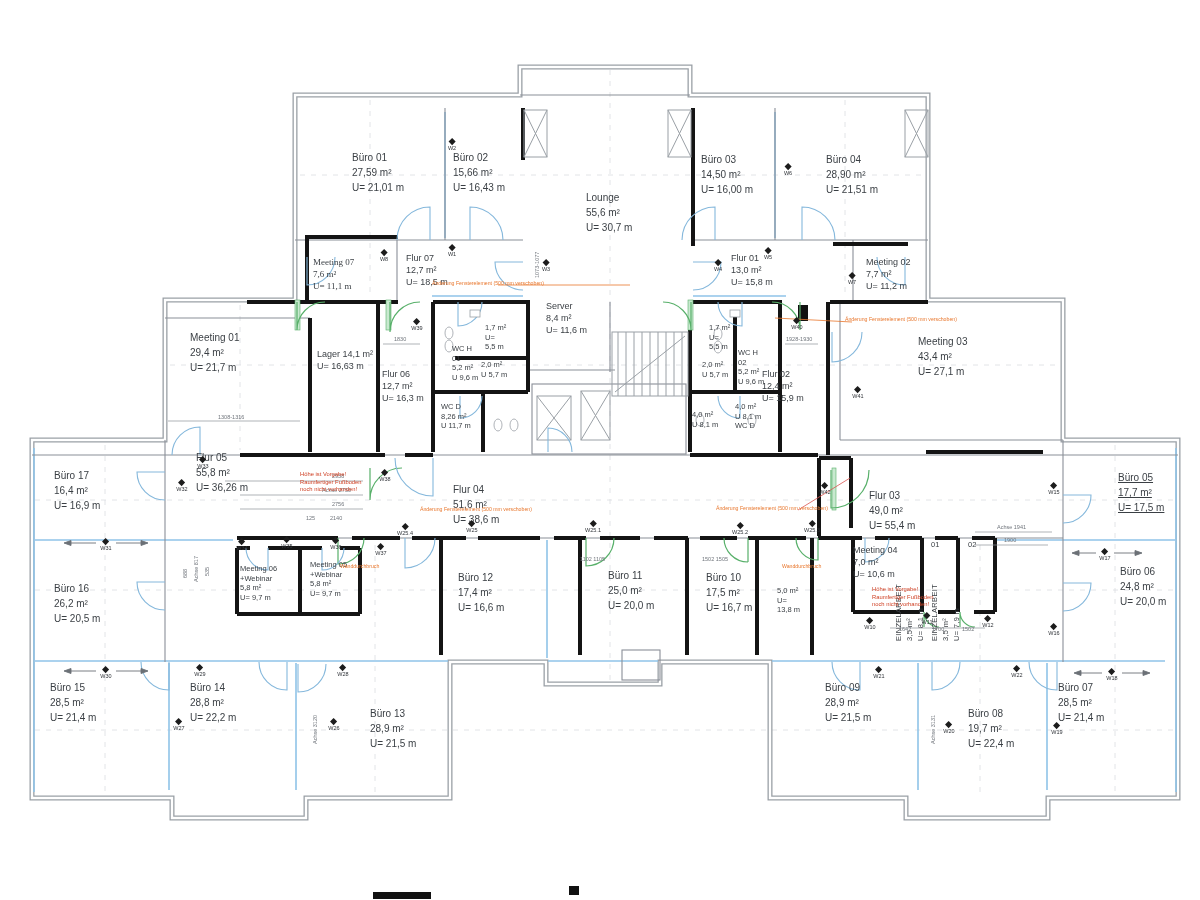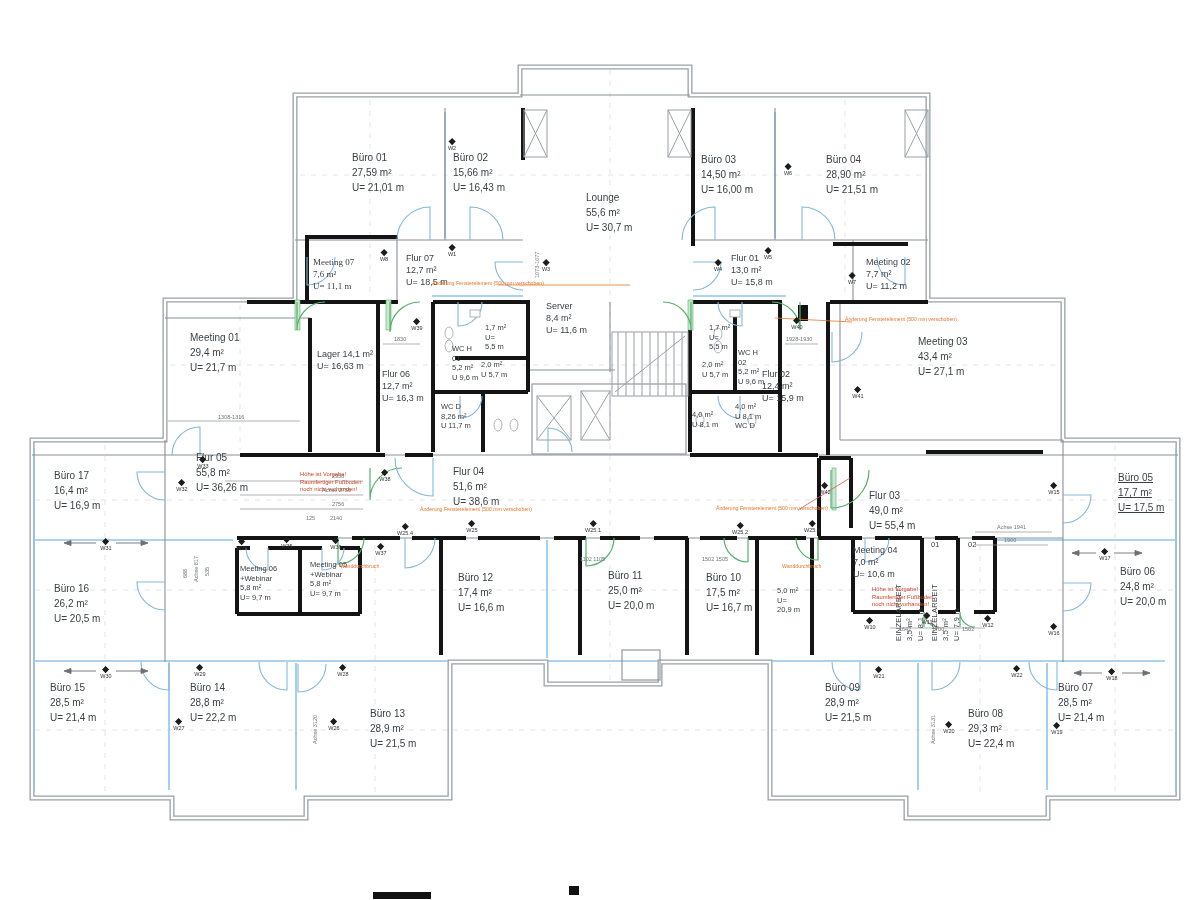--- a/index.html
+++ b/index.html
@@ -423,21 +423,21 @@
         <div>+Webinar</div>
         <div>5,8 m²</div>
         <div>U= 9,7 m</div>
       </div>
       <div class="room-label sm" style="left: 310px; top: 560px;">
         <div>Meeting 05</div>
         <div>+Webinar</div>
         <div>5,8 m²</div>
         <div>U= 9,7 m</div>
       </div>
-      <div class="room-label" style="left: 453px; top: 464px;">
+      <div class="room-label" style="left: 453px; top: 482px;">
         <div>Flur 04</div>
         <div>51,6 m²</div>
         <div>U= 38,6 m</div>
       </div>
       <div class="room-label" style="left: 458px; top: 570px;">
         <div>Büro 12</div>
         <div>17,4 m²</div>
         <div>U= 16,6 m</div>
       </div>
       <div class="room-label" style="left: 608px; top: 568px;">
@@ -446,21 +446,21 @@
         <div>U= 20,0 m</div>
       </div>
       <div class="room-label" style="left: 706px; top: 570px;">
         <div>Büro 10</div>
         <div>17,5 m²</div>
         <div>U= 16,7 m</div>
       </div>
       <div class="room-label sm" style="left: 777px; top: 586px;">
         <div>5,0 m²</div>
         <div>U=</div>
-        <div>20,9 m</div>
+        <div>13,8 m</div>
       </div>
       <div class="room-label" style="left: 869px; top: 488px;">
         <div>Flur 03</div>
         <div>49,0 m²</div>
         <div>U= 55,4 m</div>
       </div>
       <div class="room-label md" style="left: 853px; top: 544px;">
         <div>Meeting 04</div>
         <div>7,0 m²</div>
         <div>U= 10,6 m</div>
@@ -506,21 +506,21 @@
         <div>28,9 m²</div>
         <div>U= 21,5 m</div>
       </div>
       <div class="room-label" style="left: 825px; top: 680px;">
         <div>Büro 09</div>
         <div>28,9 m²</div>
         <div>U= 21,5 m</div>
       </div>
       <div class="room-label" style="left: 968px; top: 706px;">
         <div>Büro 08</div>
-        <div>29,3 m²</div>
+        <div>19,7 m²</div>
         <div>U= 22,4 m</div>
       </div>
       <div class="room-label" style="left: 1058px; top: 680px;">
         <div>Büro 07</div>
         <div>28,5 m²</div>
         <div>U= 21,4 m</div>
       </div>
     </div>
   <div id="markers">
       <div class="marker" style="left: 452px; top: 249px;">

